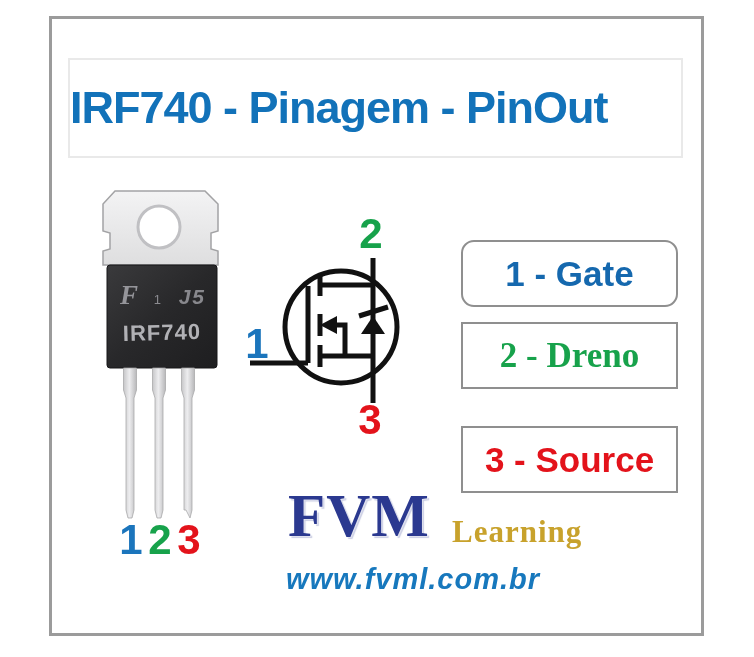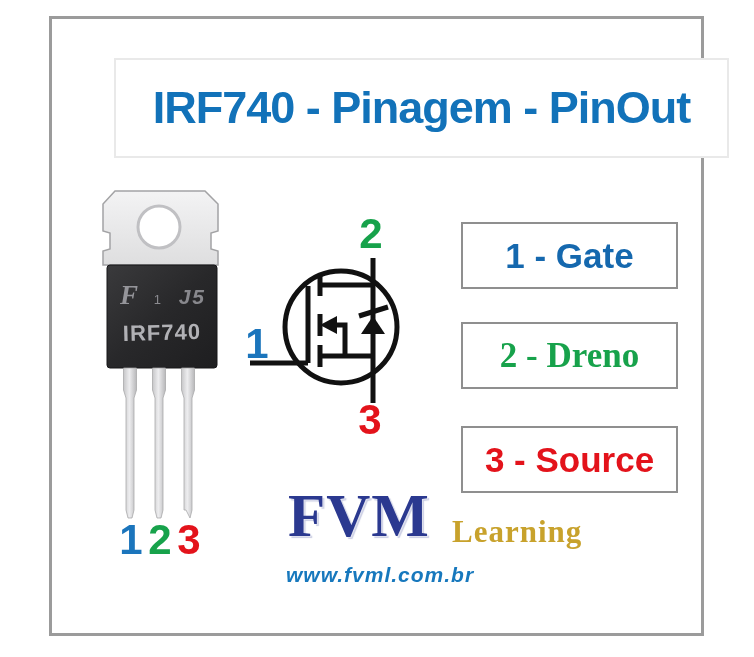--- a/index.html
+++ b/index.html
@@ -7,21 +7,21 @@
     position:relative;width:754px;height:657px;background:#ffffff;
     font-family:"Liberation Sans",sans-serif;overflow:hidden;
   }
   .frame{
     position:absolute;left:49px;top:16px;width:649px;height:614px;
     border:3px solid #9b9b9b;background:#ffffff;
   }
   .title-box{
     position:absolute;left:68px;top:58px;width:611px;height:96px;
     border:2px solid #e9e9e9;background:#ffffff;
-    display:flex;align-items:center;justify-content:center;margin-left:46px;
+    display:flex;align-items:center;justify-content:flex-start;
   }
   .title-text{
     font-size:45px;font-weight:bold;color:#1272b9;letter-spacing:-1px;
     white-space:nowrap;
   }
   
   .pkg-svg{position:absolute;left:85px;top:180px;}
   .pkg-marking{
     position:absolute;left:120px;top:282px;width:86px;height:30px;
     display:flex;align-items:flex-start;justify-content:space-between;
@@ -41,21 +41,21 @@
   .sch-pin-top{left:355px;top:214px;}
   .sch-pin-left{left:241px;top:324px;}
   .sch-pin-bottom{left:354px;top:400px;}
   
   .pin-box{
     position:absolute;left:461px;width:213px;height:63px;
     border:2px solid #8f8f8f;background:#ffffff;
     display:flex;align-items:center;justify-content:center;
     font-size:35px;font-weight:bold;white-space:nowrap;
   }
-  .pin-box-1{top:222px;}
+  .pin-box-1{top:240px;border-radius:13px;}
   .pin-box-2{top:322px;font-family:Liberation Serif, serif;}
   .pin-box-3{top:402px;margin-top:24px;}
   
   .leg-num{position:absolute;width:30px;text-align:center;top:519px;font-size:42px;font-weight:bold;line-height:42px;}
   .leg-num-1{left:116px;}
   .leg-num-2{left:145px;}
   .leg-num-3{left:174px;}
   
   .brand-name{
     position:absolute;left:288px;top:482px;
@@ -63,21 +63,21 @@
     color:#2b3990;letter-spacing:1px;
     text-shadow:1px 1px 0 rgba(255,255,255,0.4), 2px 2px 1px rgba(43,57,144,0.25);
   }
   .brand-tagline{
     position:absolute;left:452px;top:514px;
     font-family:"Liberation Serif",serif;font-weight:bold;font-size:31px;
     color:#c8a22c;letter-spacing:1px;text-align:right;
   }
   .brand-site{
     position:absolute;left:286px;top:563px;
-    font-style:italic;font-weight:bold;font-size:21px;color:#1778bd;letter-spacing:1px;
+    font-style:italic;font-weight:bold;font-size:29px;color:#1778bd;letter-spacing:1px;
   }
   .c-blue{color:#1b75bc;}
   .c-green{color:#17a24b;}
   .c-red{color:#e3131b;}
   .c-boxblue{color:#1568ae;}
 </style>
 </head>
 <body>
 
 <div class="stage">

